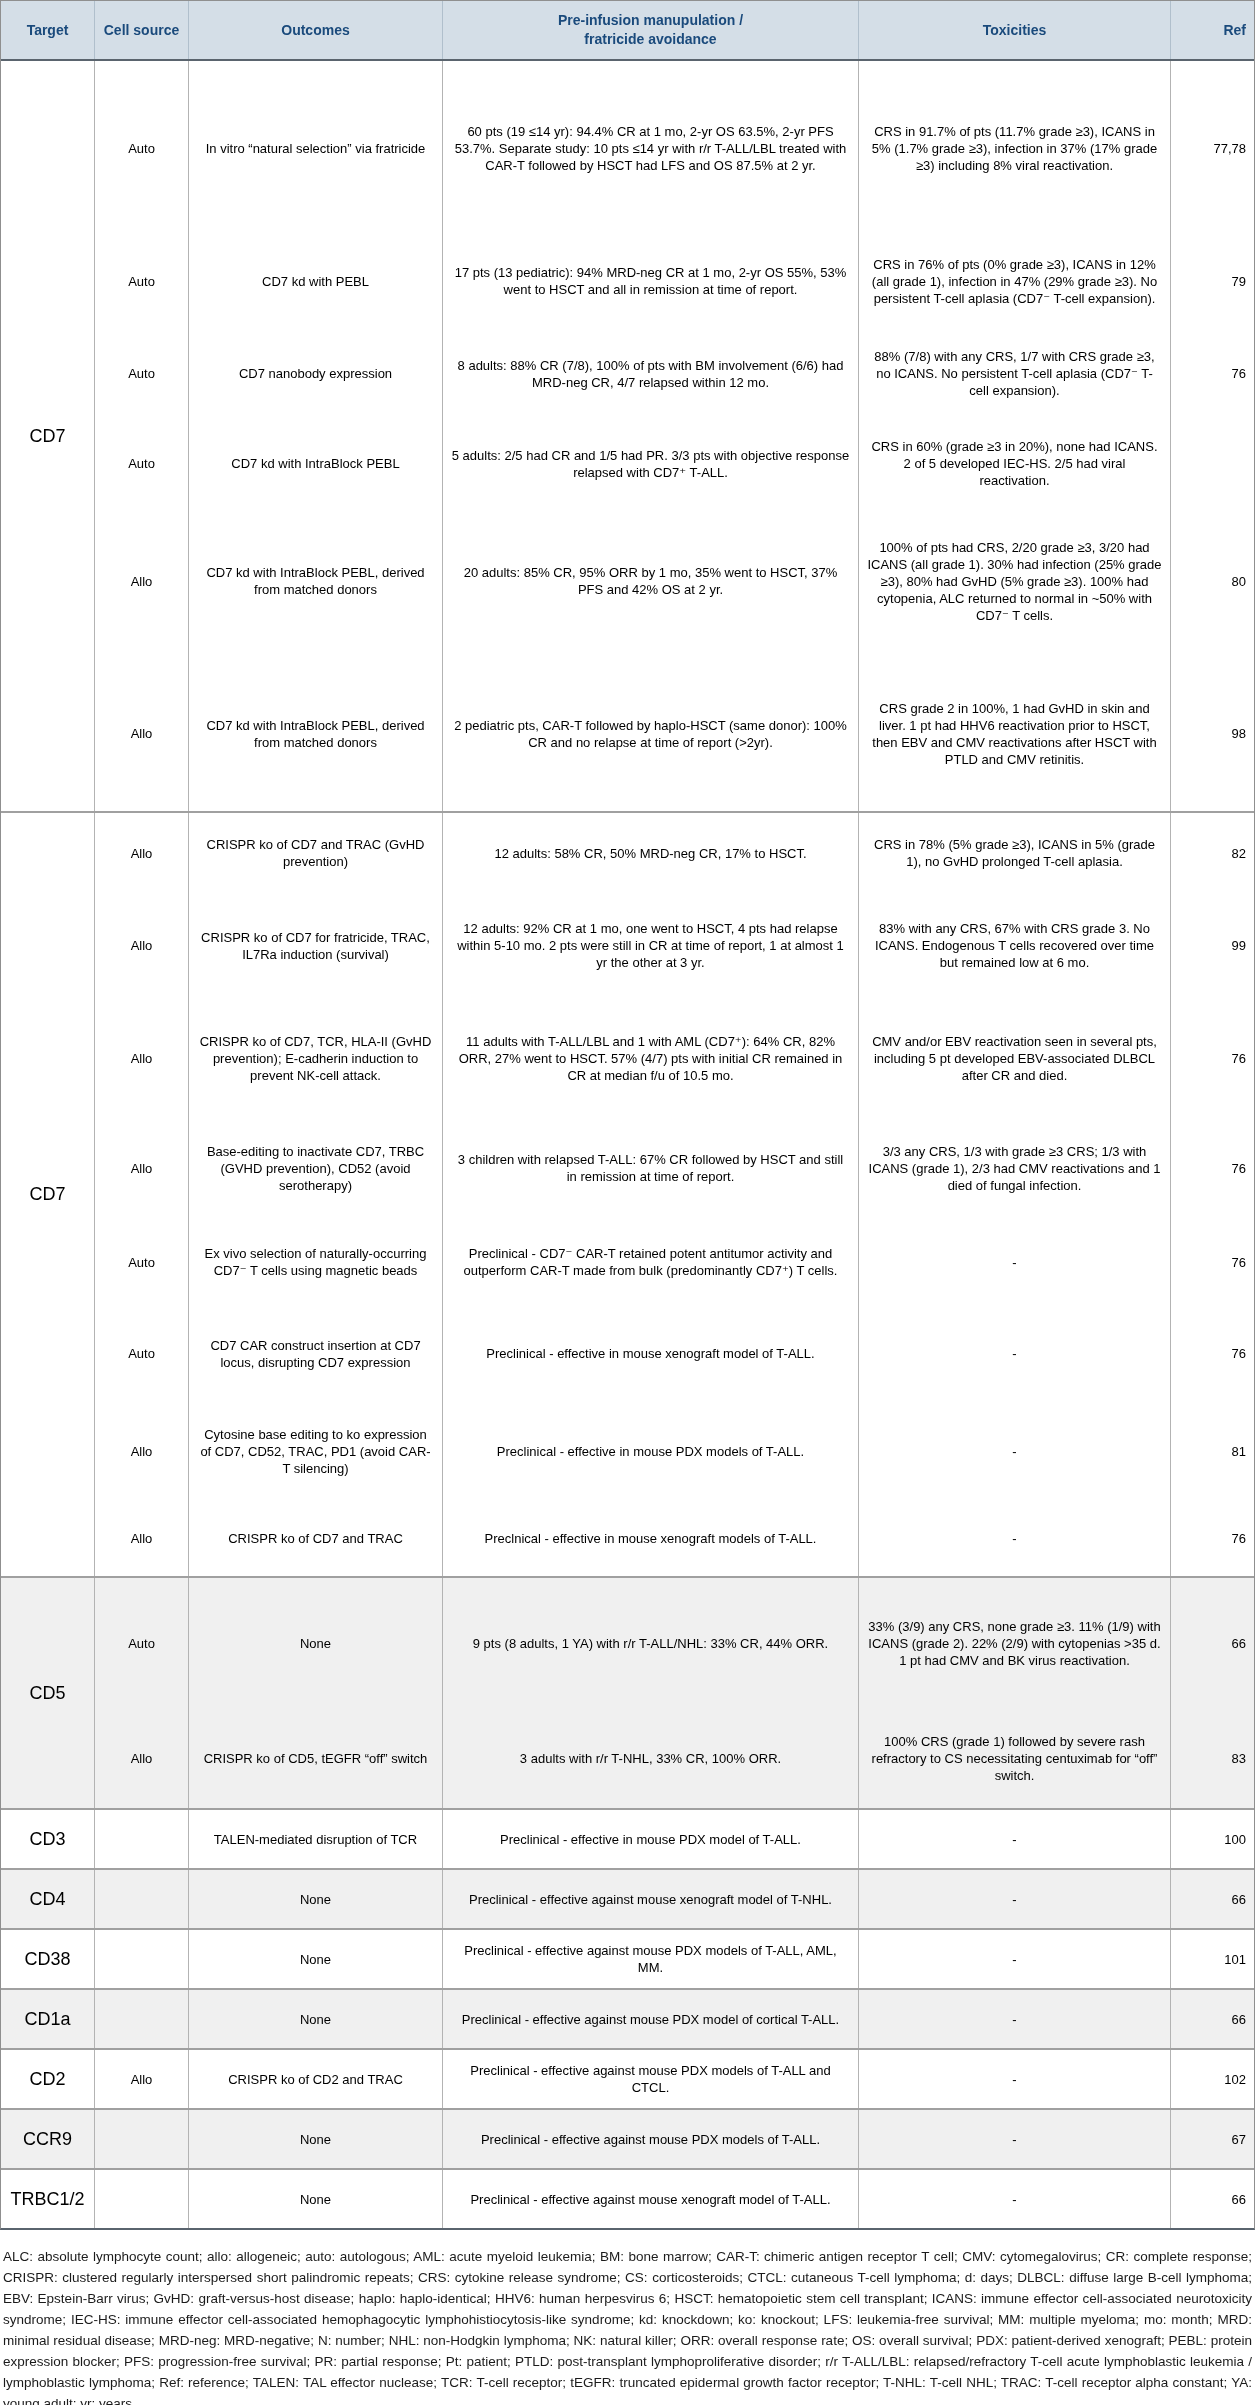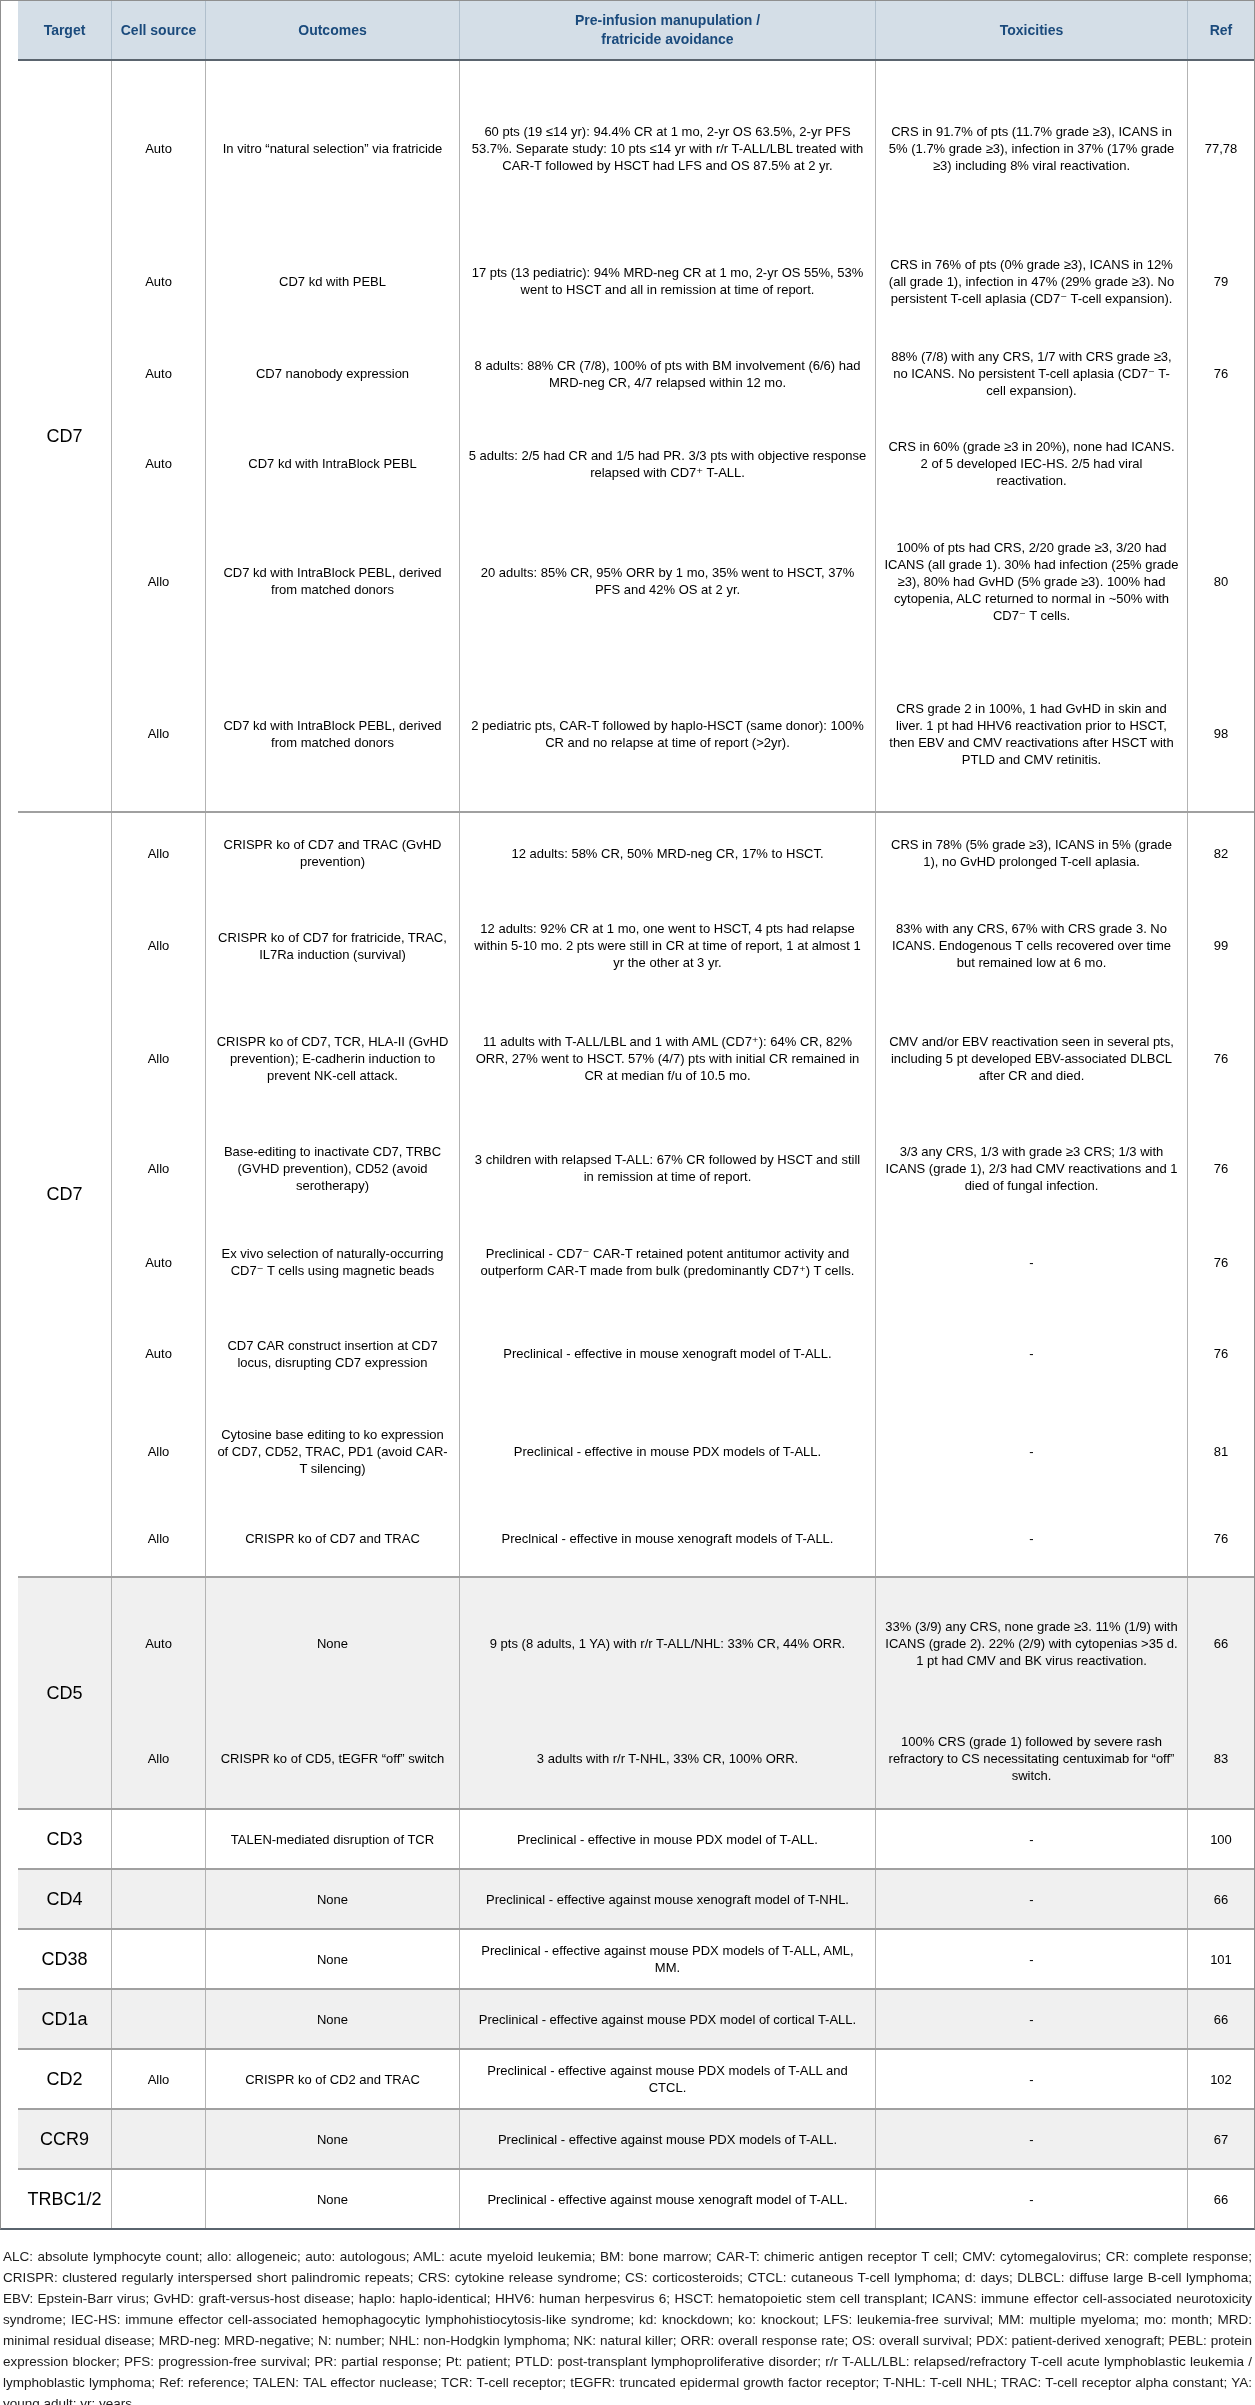--- a/index.html
+++ b/index.html
@@ -7,37 +7,36 @@
   body {
     width: 1255px;
     font-family: "Liberation Sans", "DejaVu Sans", sans-serif;
     color: #000;
   }
   .tbl {
     width: 1255px;
     border: 1px solid #8f8f8f;
     border-bottom: 2px solid #5a646e;
     background: #fff;
-    padding-left: 17px;
   }
   .grid {
     display: grid;
     grid-template-columns: 94px 94px 254px 416px 312px 1fr;
   }
   .bc {
     border-right: 1px solid #b3b3b3;
     display: flex;
     align-items: center;
     justify-content: center;
     text-align: center;
     padding: 6px 8px;
     font-size: 13px;
     line-height: 17px;
   }
-  .bc.ref { border-right: none; }
+  .bc.ref { border-right: none; justify-content: flex-end; }
   .thead {
     background: #d4dee7;
     border-bottom: 2px solid #5a646e;
   }
   .thead .bc {
     font-weight: bold;
     color: #1a4a7c;
     font-size: 14px;
     line-height: 19px;
     min-height: 58px;

